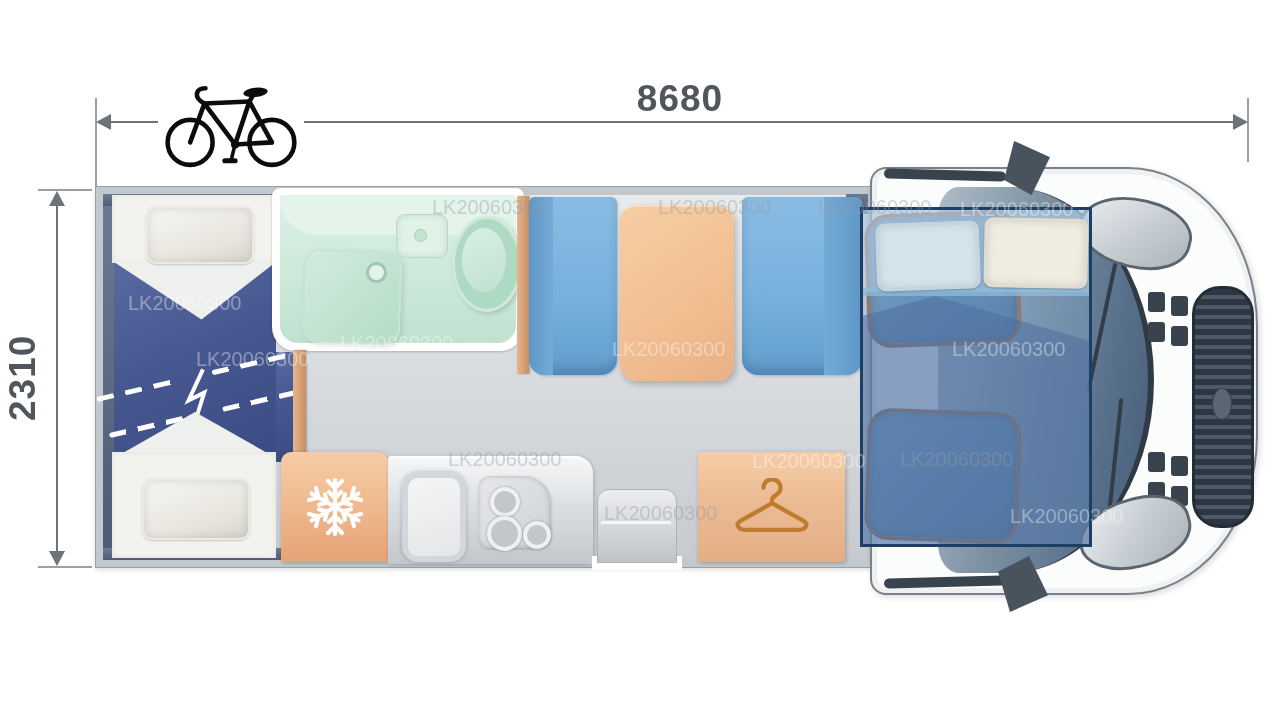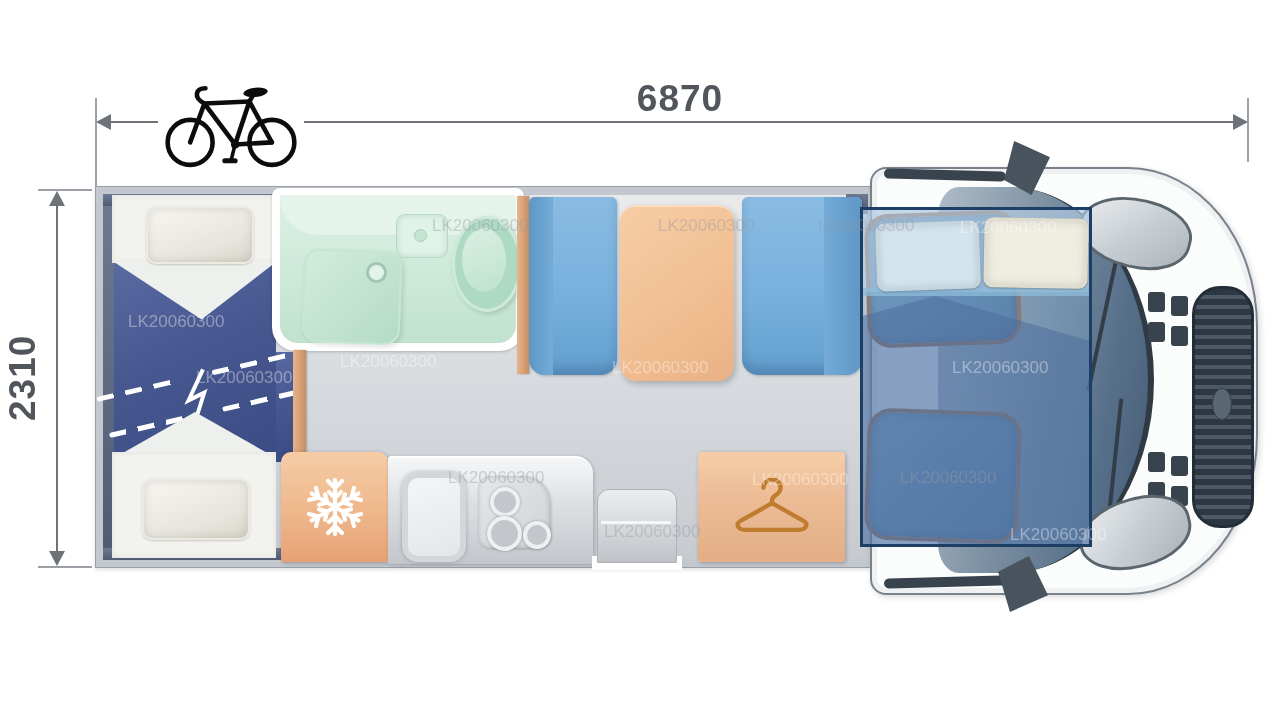--- a/index.html
+++ b/index.html
@@ -108,35 +108,35 @@
         box-shadow:inset 0 0 10px rgba(0,20,50,.35);}
   .overlay{left:860px;top:207px;width:232px;height:340px;border:3px solid #1d3f66;
            background:rgba(130,165,205,.38);box-sizing:border-box;}
   .ov-mattress{left:863px;top:210px;width:226px;height:82px;background:rgba(228,241,248,.55);}
   .ov-strip{left:863px;top:288px;width:226px;height:8px;background:rgba(150,202,226,.75);}
   .ov-blanket{left:863px;top:296px;width:226px;height:248px;background:rgba(47,77,130,.55);
               clip-path:polygon(0 8%,32% 0,100% 18%,100% 100%,0 100%);}
   .pillow-b{border-radius:9px;box-shadow:inset 0 0 8px rgba(100,110,120,.3),0 1px 2px rgba(0,0,0,.25);}
 
   
-  .wm{font-size:17px;white-space:nowrap;pointer-events:none;margin-top:20px;}
+  .wm{font-size:20px;white-space:nowrap;pointer-events:none;}
   .wm-w{color:rgba(255,255,255,.38);}
   .wm-g{color:rgba(150,156,165,.42);}
 </style>
 </head>
 <body>
 
 <div id="stage">
 
   <div class="abs extline" style="left:95px;top:98px;width:2px;height:88px;"></div>
   <div class="abs extline" style="left:1247px;top:98px;width:2px;height:64px;"></div>
   <div class="abs dimline" style="left:99px;top:121px;width:1146px;height:2px;"></div>
   <div class="abs arrow ar-left" style="left:96px;top:114px;"></div>
   <div class="abs arrow ar-right" style="left:1233px;top:114px;"></div>
-  <div class="abs dim-label" style="left:590px;top:78px;width:180px;text-align:center;">6870</div>
+  <div class="abs dim-label" style="left:590px;top:78px;width:180px;text-align:center;">8680</div>
 
   <div class="abs" style="left:158px;top:74px;width:146px;height:100px;background:#fff;display:flex;align-items:center;justify-content:center;">
     <svg width="136" height="94" viewBox="0 0 132 92" fill="none" stroke="#0c0c0c" stroke-width="4.5" stroke-linecap="round">
       <circle cx="26" cy="64" r="22"></circle>
       <circle cx="106" cy="64" r="22"></circle>
       <path d="M26 64 L40 26"></path>
       <path d="M40 26 c-11 -6 -9 -15 1 -15"></path>
       <path d="M40 26 L84 24"></path>
       <path d="M84 24 L70 66"></path>
       <path d="M40 26 L70 66"></path>

